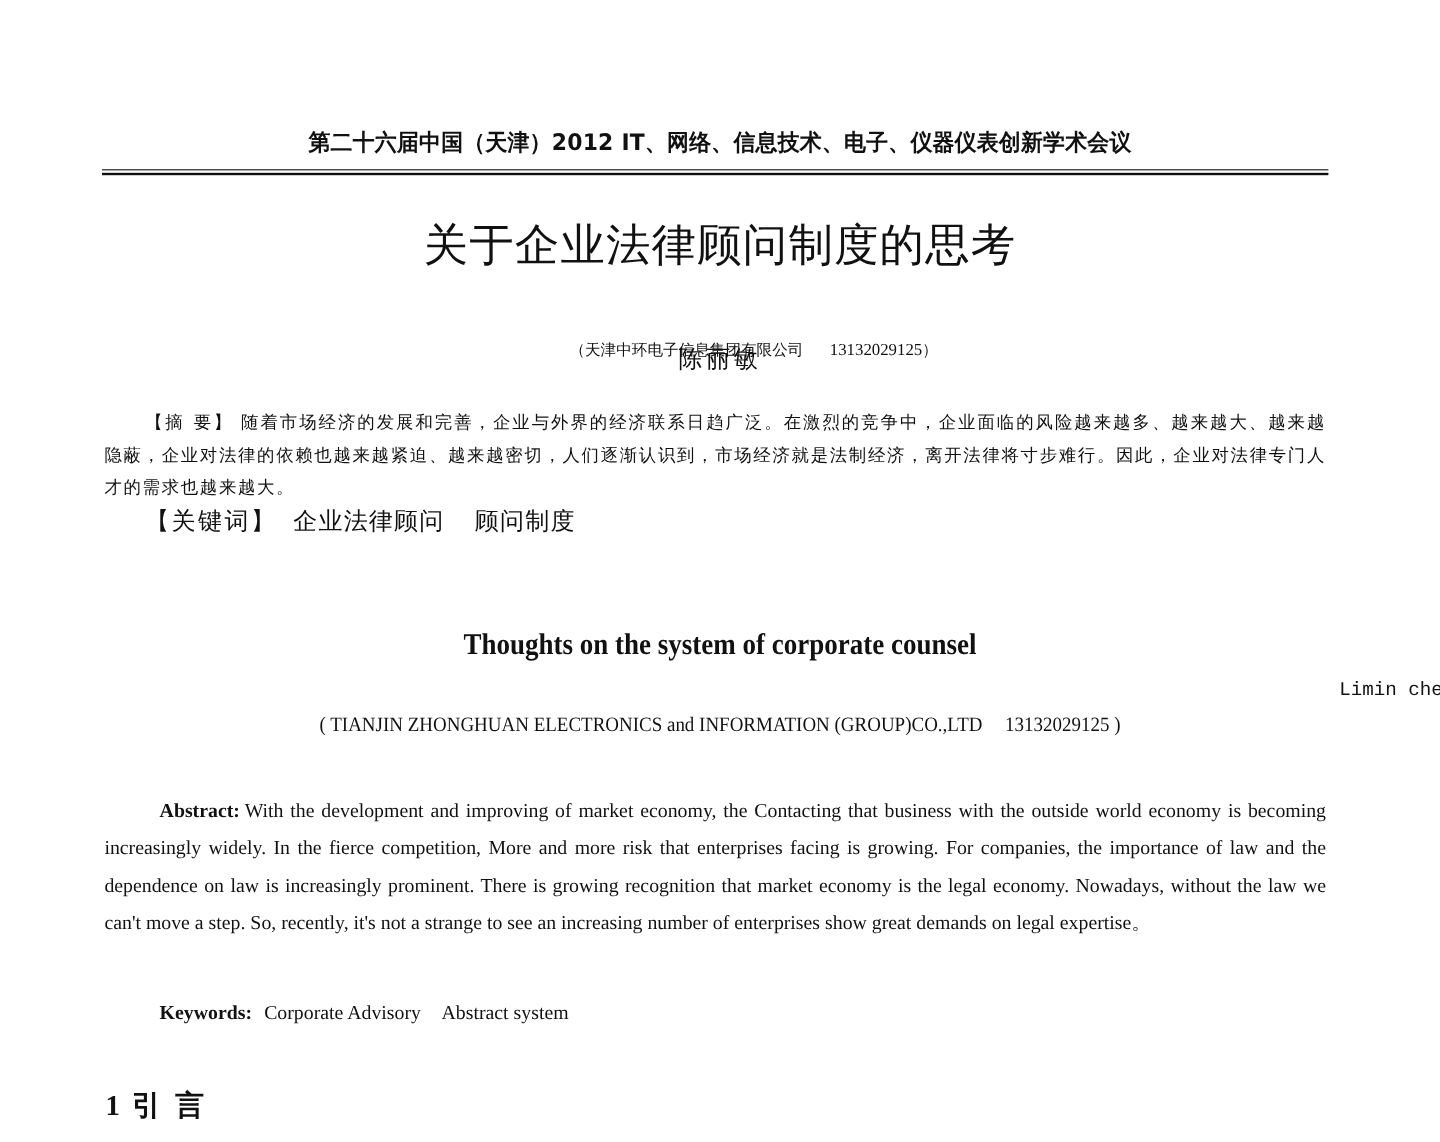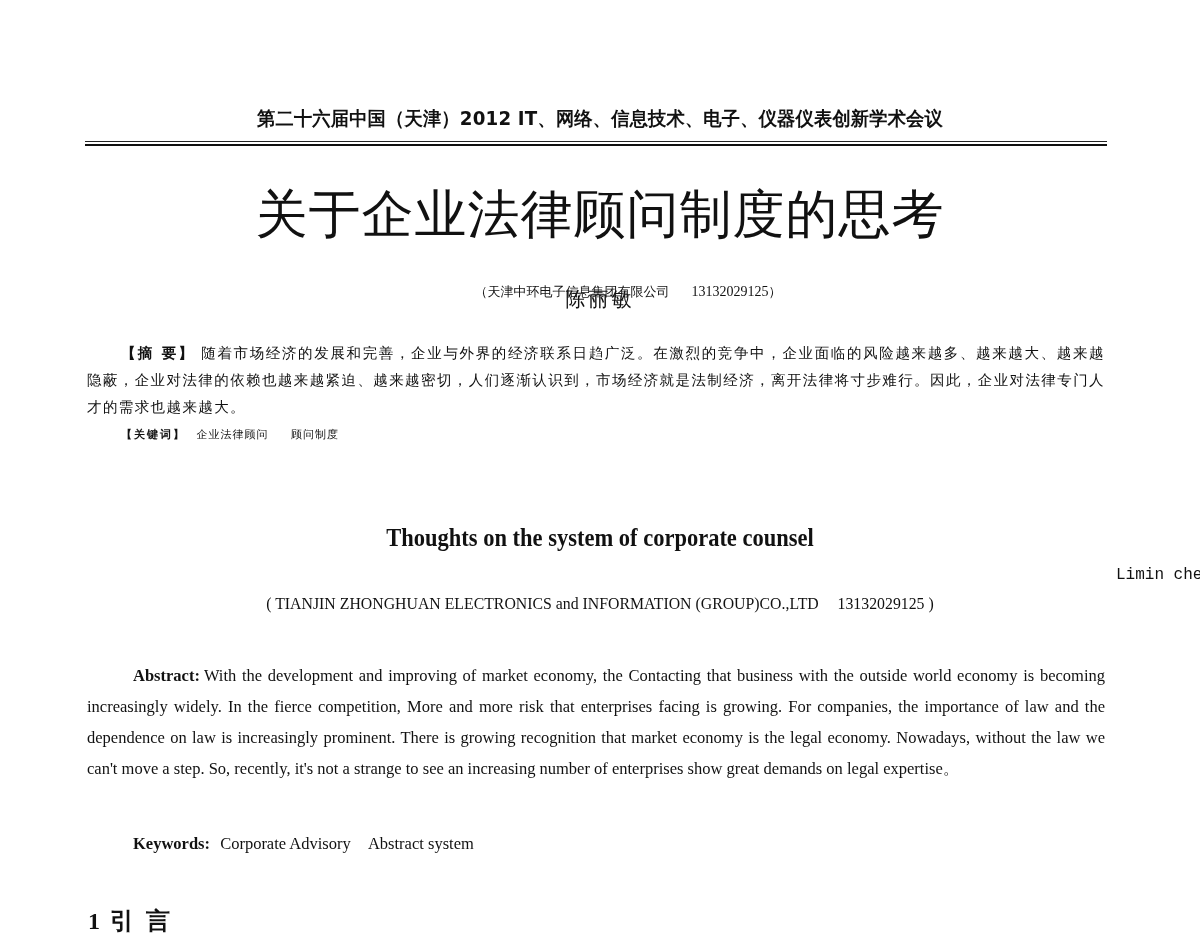--- a/index.html
+++ b/index.html
@@ -35,21 +35,21 @@
     .rule-thick {
       left: 85px; top: 144px; width: 1022px; height: 2px;
       background: #111;
     }
 
     
     .cn-title {
       left: 0; width: 1200px; top: 180px;
       text-align: center;
       font-family: "DejaVu Sans", sans-serif;
-      font-size: 52px;
+      font-size: 37px;
       letter-spacing: 1px;
       color: #111;
     }
     .cn-author {
       left: 0; width: 1200px; top: 240px;
       text-align: center;
       font-family: "DejaVu Serif", serif;
       font-size: 20px;
       letter-spacing: 3px;
       margin-top: 46px;
@@ -69,28 +69,28 @@
       font-family: "DejaVu Serif", serif;
       font-size: 14.5px;
       line-height: 27px;
       text-indent: 34px;
       letter-spacing: 1.4px;
       text-align: justify;
     }
     .cn-abstract .label,
     .cn-keywords .label {
       font-family: "DejaVu Sans", sans-serif;
-      font-weight: bold;
+      font-weight: normal;
       letter-spacing: 2px;
       margin-right: 6px;
     }
     .cn-keywords {
       left: 121px; top: 421px;
       font-family: "DejaVu Sans", sans-serif;
-      font-size: 11px;
+      font-size: 20px;
       line-height: 27px;
       letter-spacing: 1px;
     }
     .cn-keywords .kw { margin-right: 18px; }
 
     
     .en-title {
       left: 0; width: 1200px; top: 524px;
       text-align: center;
       font-family: "Liberation Serif", serif;

